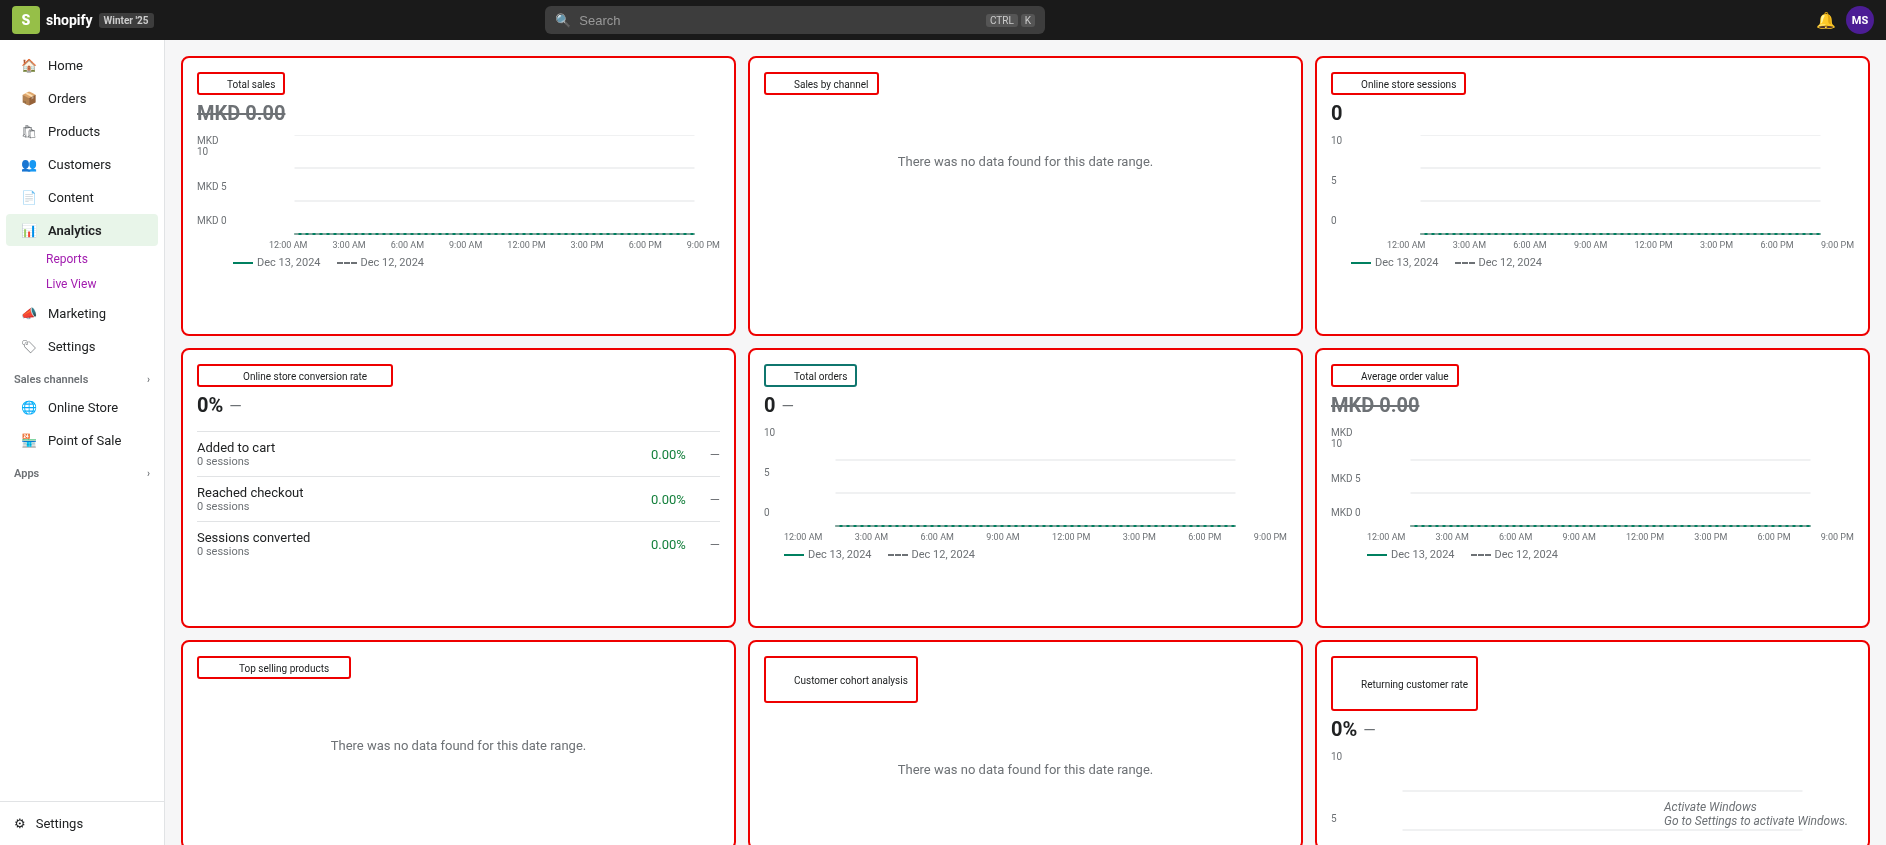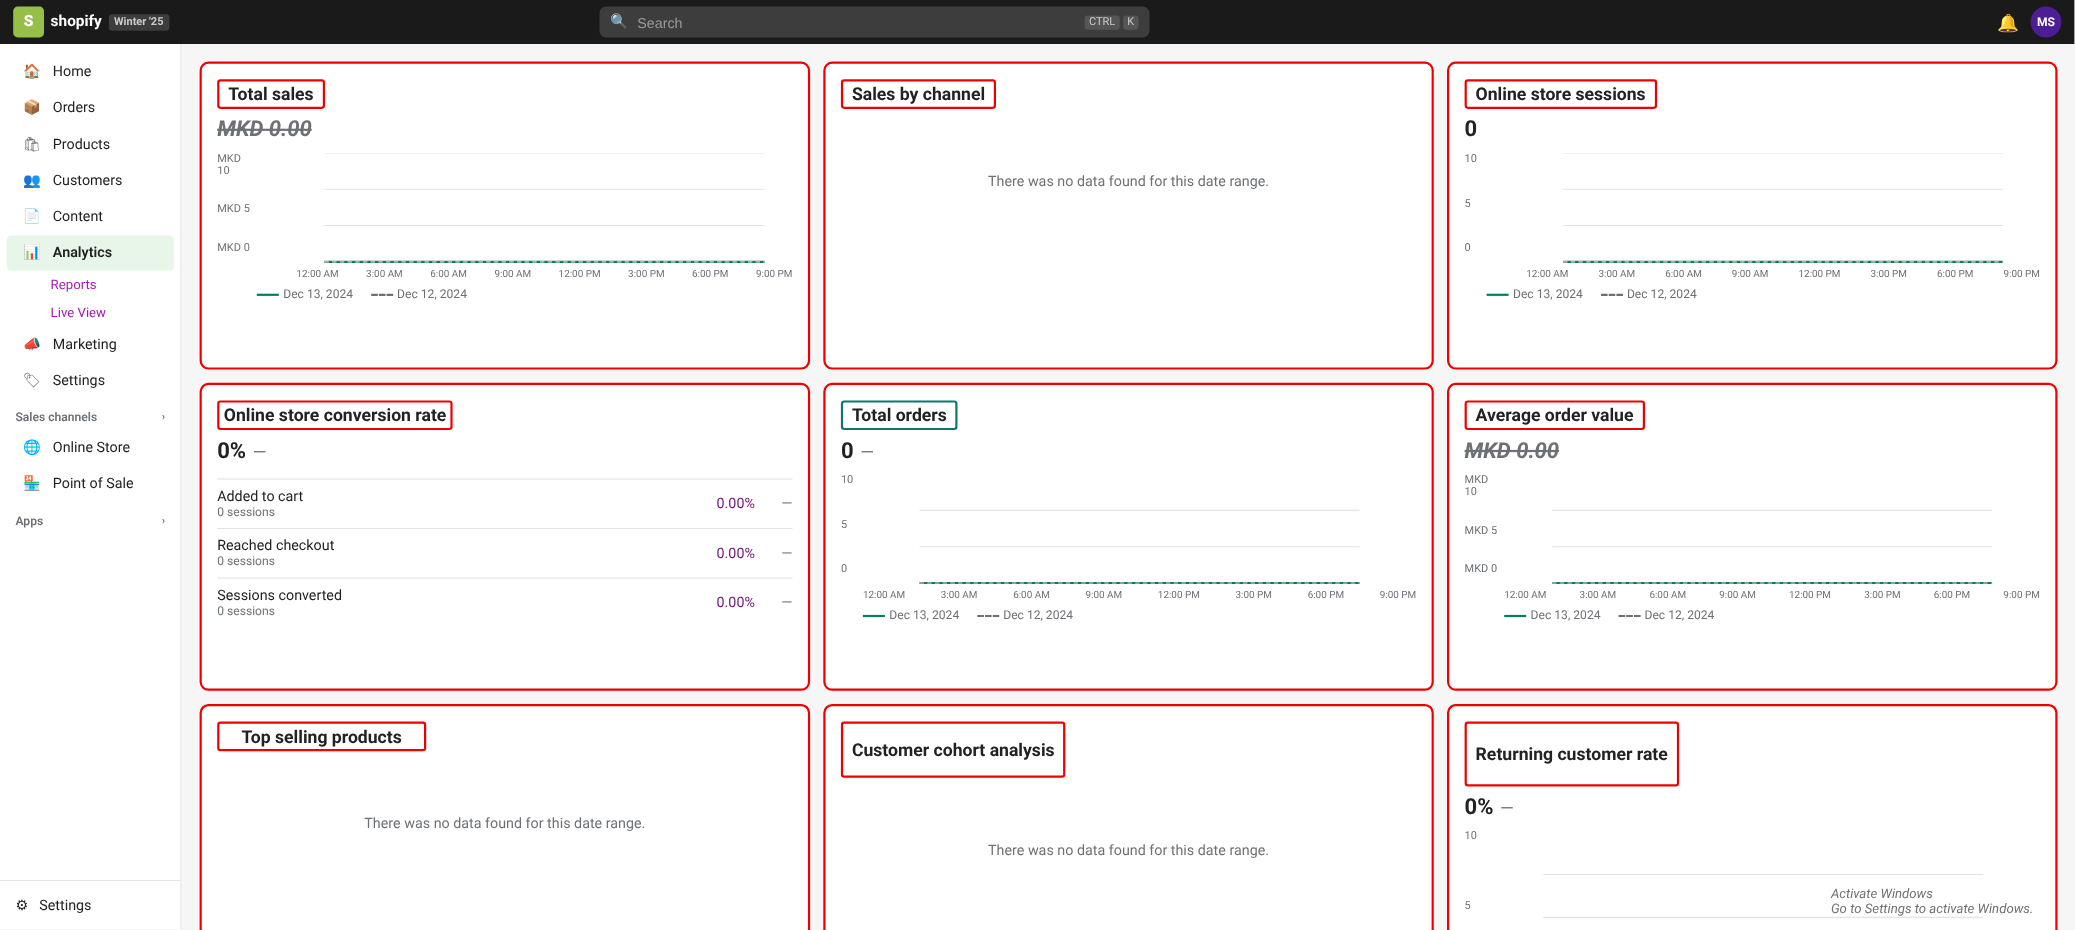--- a/index.html
+++ b/index.html
@@ -35,45 +35,45 @@
     .footer-item { display: flex; align-items: center; gap: 10px; padding: 6px 0; cursor: pointer; font-size: 13px; color: #202223; }
 
     
     .content { flex: 1; overflow-y: auto; padding: 0; }
 
     
     .dashboard { padding: 16px; display: grid; grid-template-columns: 1fr 1fr 1fr; gap: 12px; }
 
     
     .card { background: #fff; border-radius: 8px; border: 1px solid #e1e3e5; padding: 14px; position: relative; min-height: 280px; }
-    .card-title { font-size: 16px; font-weight: 700; color: #202223; margin-bottom: 4px; }
+    .card-title { font-size: 10px; font-weight: 400; color: #202223; margin-bottom: 4px; margin-left: 20px; }
     .card-value { font-size: 22px; font-weight: 700; color: #202223; margin-bottom: 2px; }
     .card-no-data { display: flex; align-items: center; justify-content: center; height: 120px; color: #6d7175; font-size: 13px; }
     .chart-svg { width: 100%; }
     .chart-legend { display: flex; gap: 16px; margin-top: 6px; font-size: 11px; color: #6d7175; }
     .legend-item { display: flex; align-items: center; gap: 4px; }
     .legend-line { width: 20px; height: 2px; display: inline-block; }
     .legend-line.solid { border-top: 2px solid #008060; }
     .legend-line.dashed { border-top: 2px dashed #6d7175; }
 
     
     .conversion-table { margin-top: 12px; }
     .conversion-row { display: flex; align-items: center; justify-content: space-between; padding: 8px 0; border-top: 1px solid #e1e3e5; }
     .conversion-label { font-size: 13px; color: #202223; }
     .conversion-sub { font-size: 11px; color: #6d7175; }
-    .conversion-val { font-size: 13px; color: #701a75; }
+    .conversion-val { font-size: 13px; color: #15803d; }
     .conversion-dash { font-size: 13px; color: #6d7175; margin-left: 12px; }
 
     
     .y-labels { position: absolute; left: 0; top: 0; bottom: 30px; display: flex; flex-direction: column-reverse; justify-content: space-between; font-size: 10px; color: #6d7175; }
 
     .chart-wrapper { padding-left: 36px; position: relative; }
 
     .value-inline { display: flex; align-items: baseline; gap: 6px; }
-    .strikethrough { text-decoration: line-through; color: #6d7175; font-style: italic; }
+    .strikethrough { text-decoration: line-through; color: #6d7175; }
 
     .dash-inline { font-size: 16px; color: #6d7175; }
   </style>
 </head>
 <body>
 
 <div class="topbar">
   <div class="topbar-logo">
     <div class="shopify-icon">S</div>
     <span>shopify</span>
@@ -259,21 +259,21 @@
             <span>Dec 13, 2024</span>
           </div>
           <div class="legend-item">
             <span class="legend-line dashed"></span>
             <span>Dec 12, 2024</span>
           </div>
         </div>
       </div>
 
       <div class="card" style="border:2px solid #e00; min-height:200px;">
-        <div style="border:2px solid #e00; display:inline-block; padding:2px 4px; border-radius:3px; margin-bottom:6px;text-align:center;">
+        <div style="border:2px solid #e00; display:inline-block; padding:2px 24px; border-radius:3px; margin-bottom:6px;text-align:center;">
           <span class="card-title">Online store conversion rate</span>
         </div>
         <div class="value-inline">
           <span class="card-value" style="font-size:20px;">0%</span>
           <span class="dash-inline">—</span>
         </div>
         <div class="conversion-table">
           <div class="conversion-row">
             <div>
               <div class="conversion-label">Added to cart</div>

